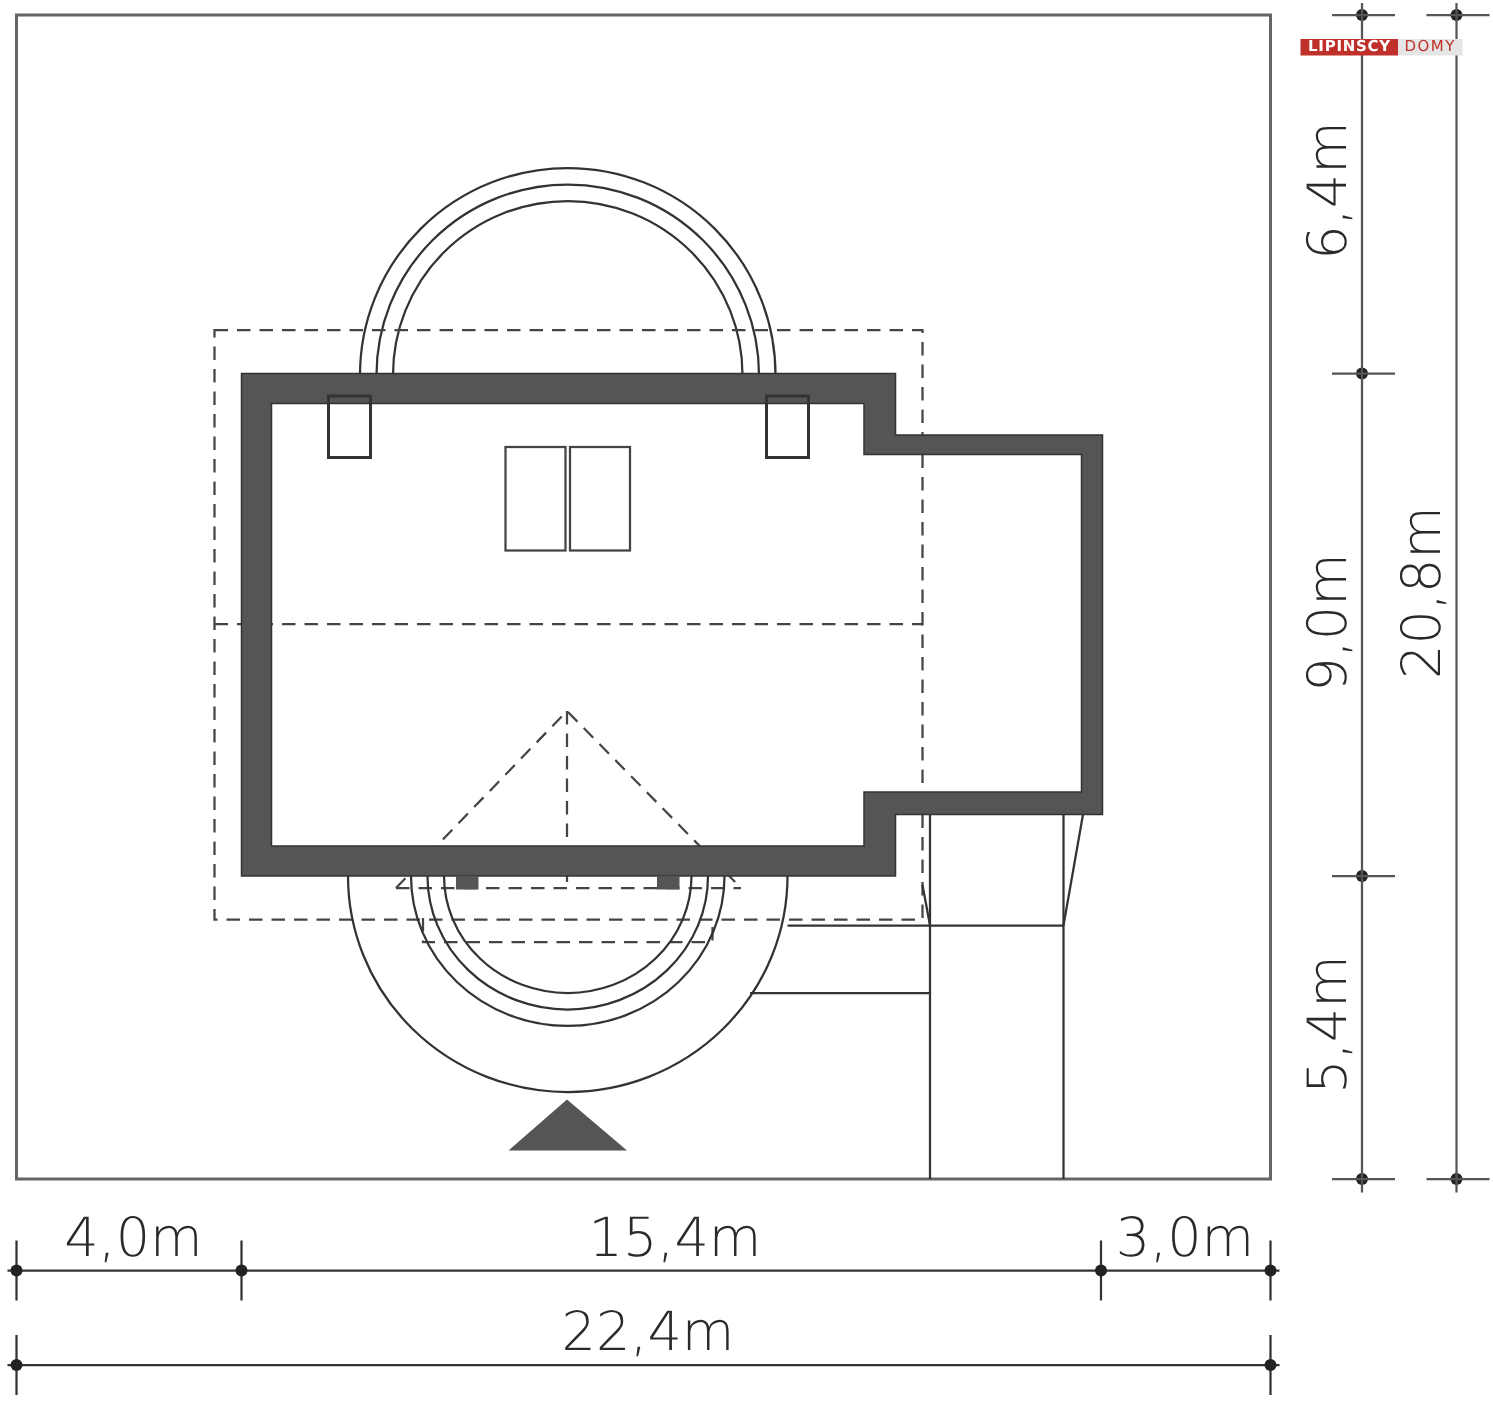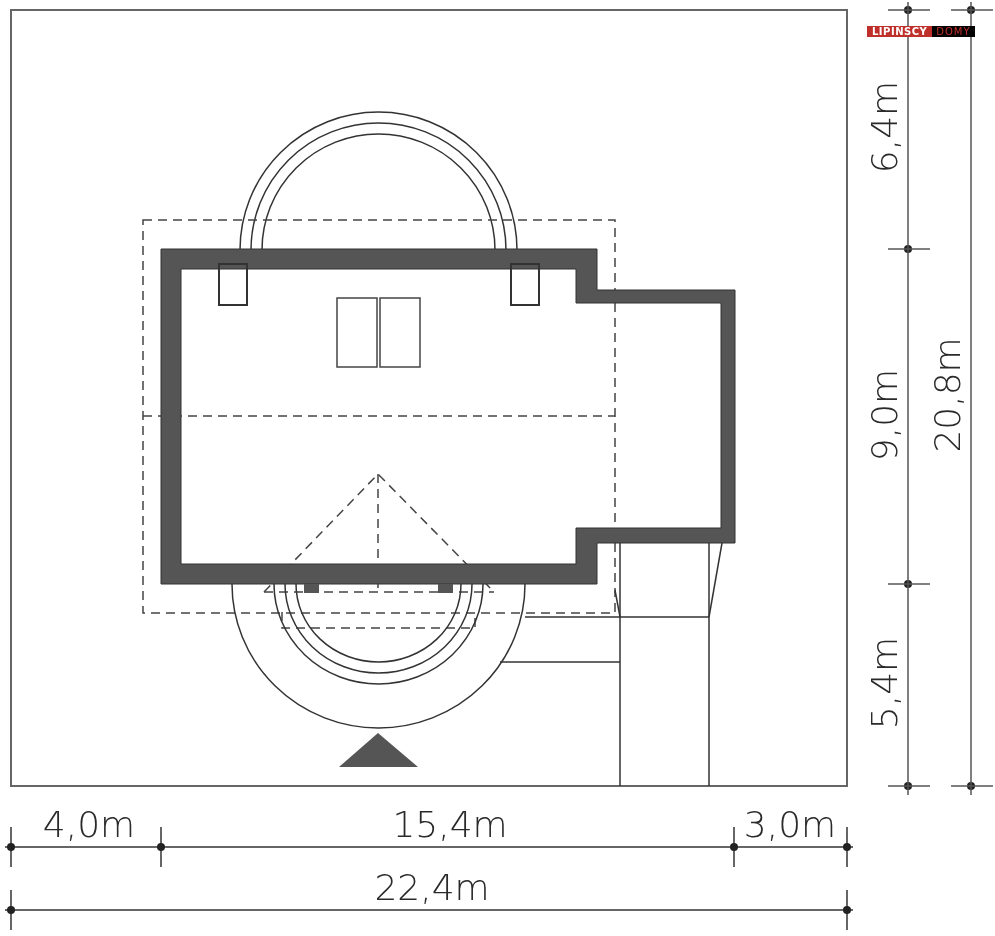--- a/index.html
+++ b/index.html
@@ -1,21 +1,21 @@
 <!DOCTYPE html>
 <html><head>
 <meta charset="utf-8">
 <style>
   html, body { margin: 0; padding: 0; background: #ffffff; }
   body { width: 995px; height: 936px; position: relative; overflow: hidden; font-family: "DejaVu Sans", sans-serif; }
   #plan { position: absolute; left: 0; top: 0; }
   .dimtext { font-family: "DejaVu Sans", sans-serif; font-size: 36px; fill: #2a2a2a; font-weight: 300; }
-  .logo { position: absolute; left: 867px; top: 13px; height: 24px; display: flex; align-items: flex-end; }
+  .logo { position: absolute; left: 867px; top: 26px; height: 24px; display: flex; align-items: flex-start; }
   .logo .l1 { background: #c0302b; color: #fff; font-size: 10px; font-weight: bold; letter-spacing: 0.5px; padding: 0 5px; display: flex; align-items: center; font-family: "DejaVu Sans", sans-serif; }
-  .logo .l2 { background: #000000; color: #c0302b; font-size: 10px; letter-spacing: 1px; padding: 0 4px; display: flex; align-items: center; font-family: "DejaVu Sans", sans-serif; }
+  .logo .l2 { background: #e5e5e5; color: #c0302b; font-size: 10px; letter-spacing: 1px; padding: 0 4px; display: flex; align-items: center; font-family: "DejaVu Sans", sans-serif; }
 </style>
 </head>
 <body>
 
 <svg id="plan" width="995" height="936" viewBox="0 0 995 936" xmlns="http://www.w3.org/2000/svg">
 
   <rect x="11" y="10" width="836" height="776" fill="none" stroke="#666" stroke-width="2"></rect>
 
   <g fill="none" stroke="#333" stroke-width="1.5">
     <path d="M240 250 A138.5 138 0 0 1 517 250"></path>

